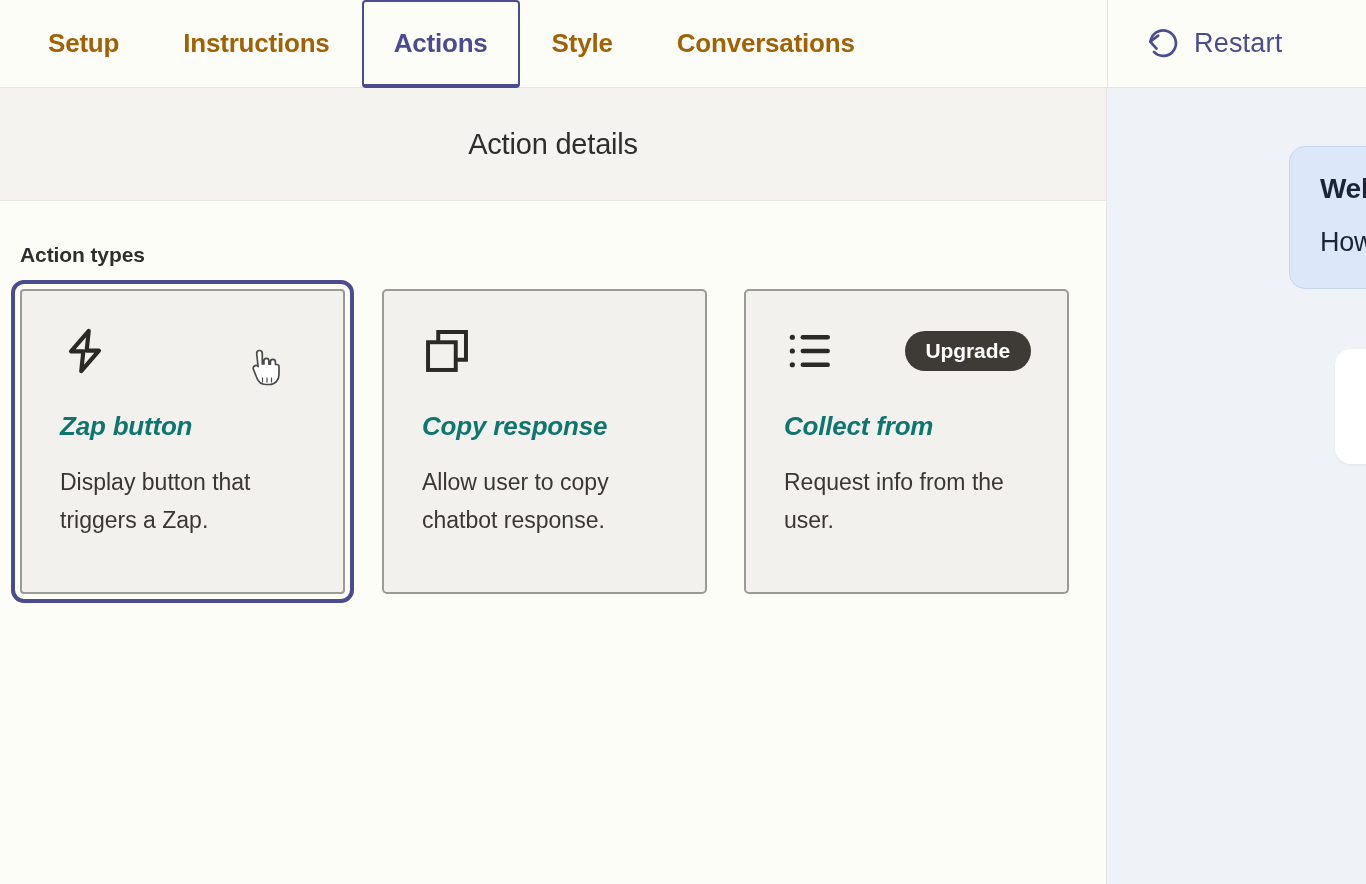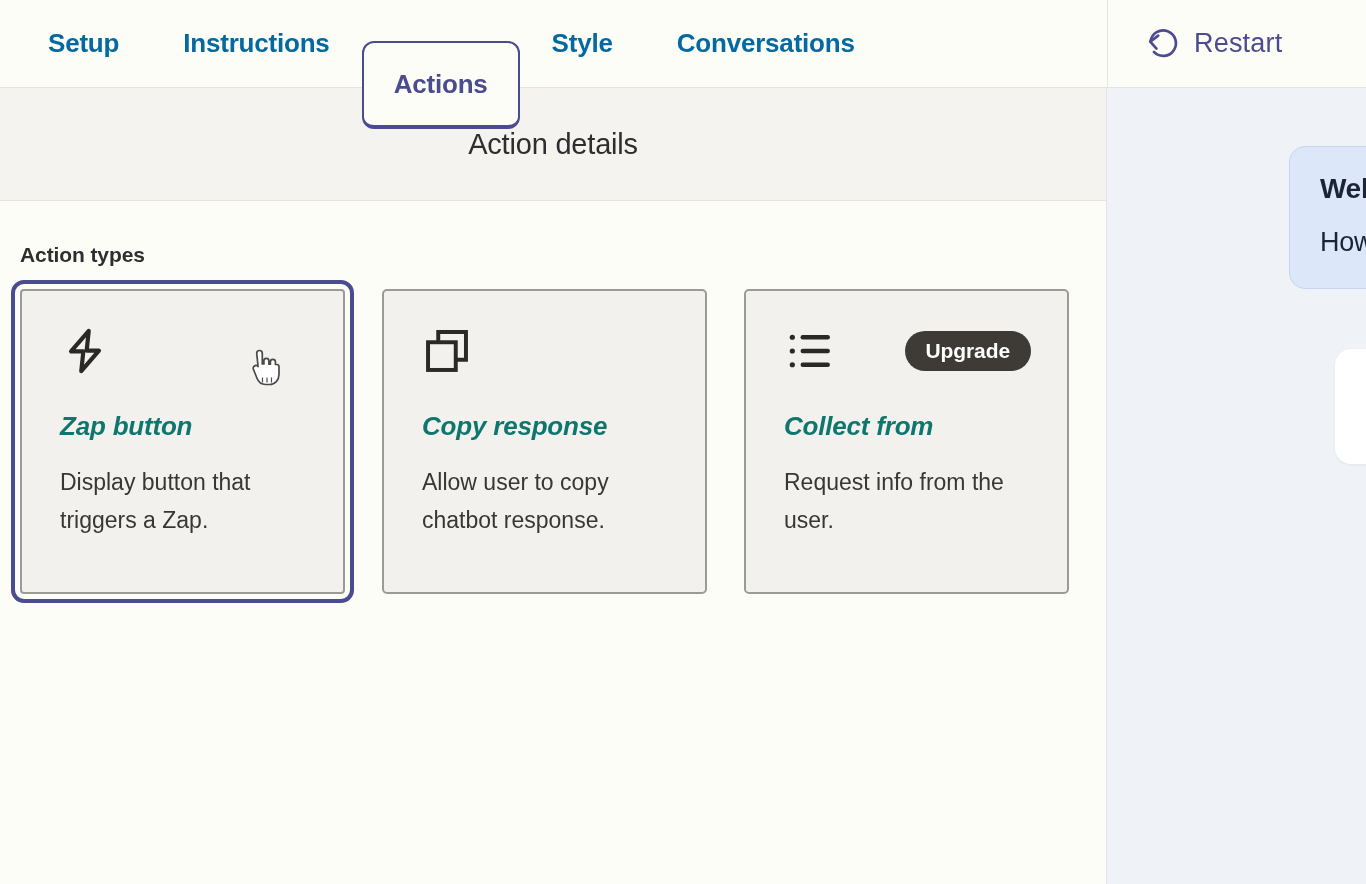--- a/index.html
+++ b/index.html
@@ -43,37 +43,36 @@
     padding-left: 16px;
     box-sizing: border-box;
   }
   .tab {
     display: flex;
     align-items: center;
     justify-content: center;
     padding: 0 30px;
     font-size: 26px;
     font-weight: bold;
-    color: #0369a1;
+    color: #a16207;
     letter-spacing: -0.2px;
     box-sizing: border-box;
     border: 2px solid transparent;
     background: transparent;
     height: 100%;
     white-space: nowrap;
     cursor: pointer;
   }
   .tab.active {
     color: #4B4B8F;
     border: 2px solid #4B4B8F;
     border-bottom: 4px solid #4B4B8F;
     background: #FDFDF8;
-    border-radius: 12px;
+    border-radius: 4px;
     height: calc(100% + 1px);
-    margin-top: 41px;
   }
 
   .topbar-right {
     position: absolute;
     left: 1107px;
     top: 0;
     bottom: 0;
     width: 259px;
     border-left: 1px solid #E6E4DE;
     display: flex;

